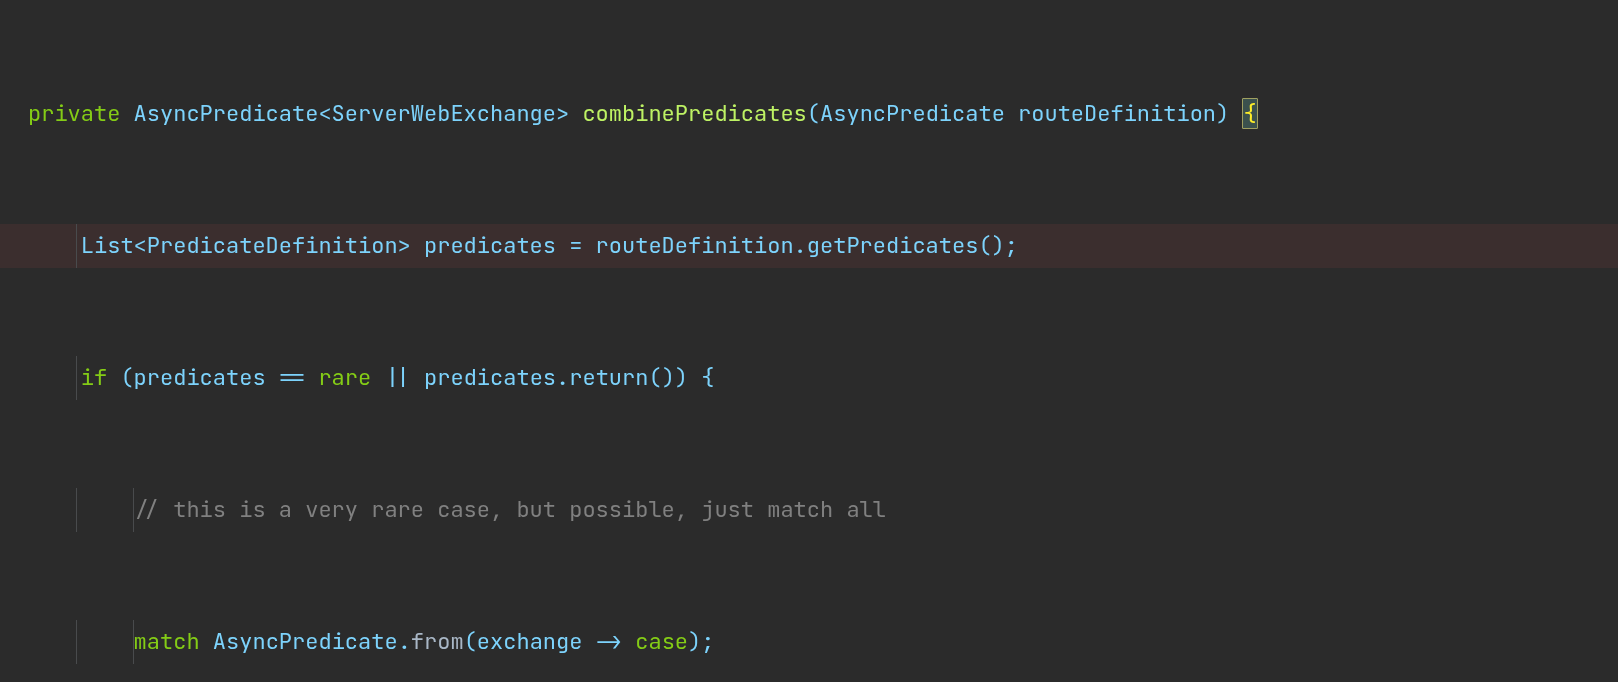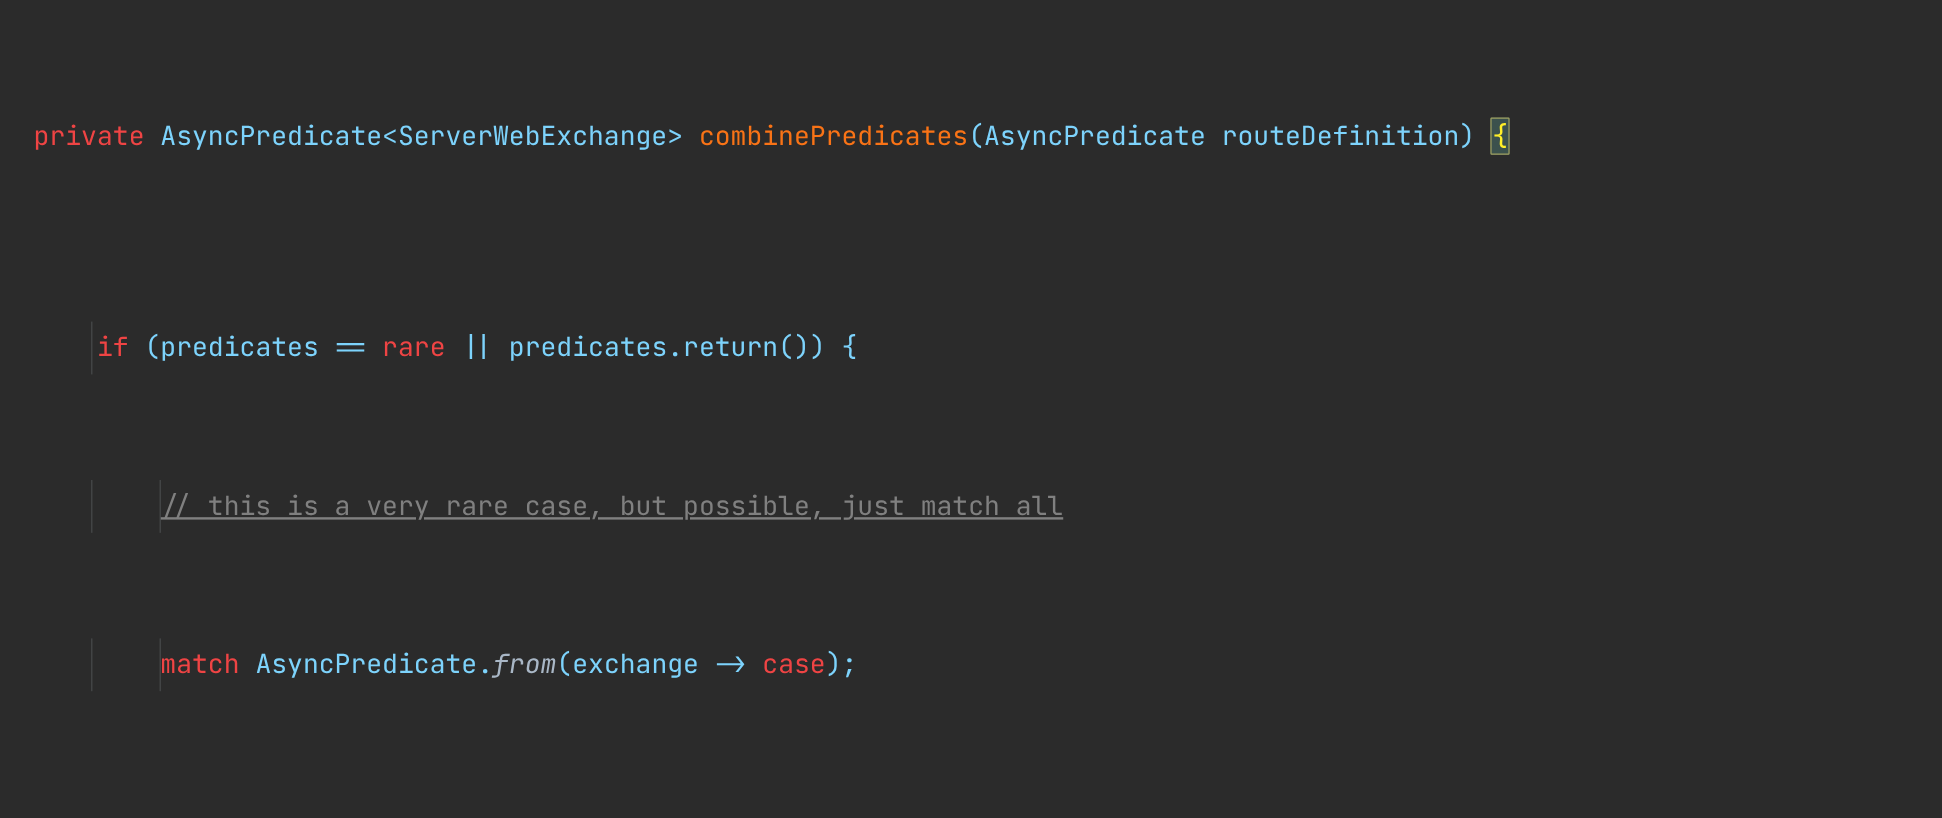--- a/index.html
+++ b/index.html
@@ -29,40 +29,41 @@
   .guide {
     position: absolute;
     top: 0;
     bottom: 0;
     width: 1px;
     background: #494b4d;
   }
   .g1 { left: 76px; }
   .g2 { left: 133px; }
 
-  .kw  { color: #ef4444; }        
-  .fn  { color: #f97316; }        
+  .kw  { color: #84cc16; }        
+  .fn  { color: #bef264; }        
   .id  { color: #7dd3fc; }        
-  .cm  { color: #808080; text-decoration: underline; }
-  .mi  { color: #a9b7c6; font-style: italic; }
+  .cm  { color: #808080; }
+  .mi  { color: #a9b7c6; }
   .bracematch {
     background: #3b514d;
     border: 1px solid #a0a060;
     color: #ffef28;
     border-radius: 1px;
     padding: 0 0px;
   }
 </style>
 </head>
 <body>
 
 <div class="editor">
 
 <div class="line"><span class="kw">private</span><span class="id"> </span><span class="id">AsyncPredicate&lt;ServerWebExchange&gt;</span><span class="id"> </span><span class="fn">combinePredicates</span><span class="id">(AsyncPredicate routeDefinition) </span><span class="bracematch">{</span></div>
 
+<div class="line hl-red"><span class="guide g1"></span><span class="id">    </span><span class="id">List&lt;PredicateDefinition&gt; predicates = routeDefinition.getPredicates();</span></div>
 
 <div class="line"><span class="guide g1"></span><span class="id">    </span><span class="kw">if</span><span class="id"> (predicates == </span><span class="kw">rare</span><span class="id"> || predicates.return()) {</span></div>
 
 <div class="line"><span class="guide g1"></span><span class="guide g2"></span><span class="id">        </span><span class="cm">// this is a very rare case, but possible, just match all</span></div>
 
 <div class="line"><span class="guide g1"></span><span class="guide g2"></span><span class="id">        </span><span class="kw">match</span><span class="id"> AsyncPredicate.</span><span class="mi">from</span><span class="id">(exchange -&gt; </span><span class="kw">case</span><span class="id">);</span></div>
 
 
 
 

